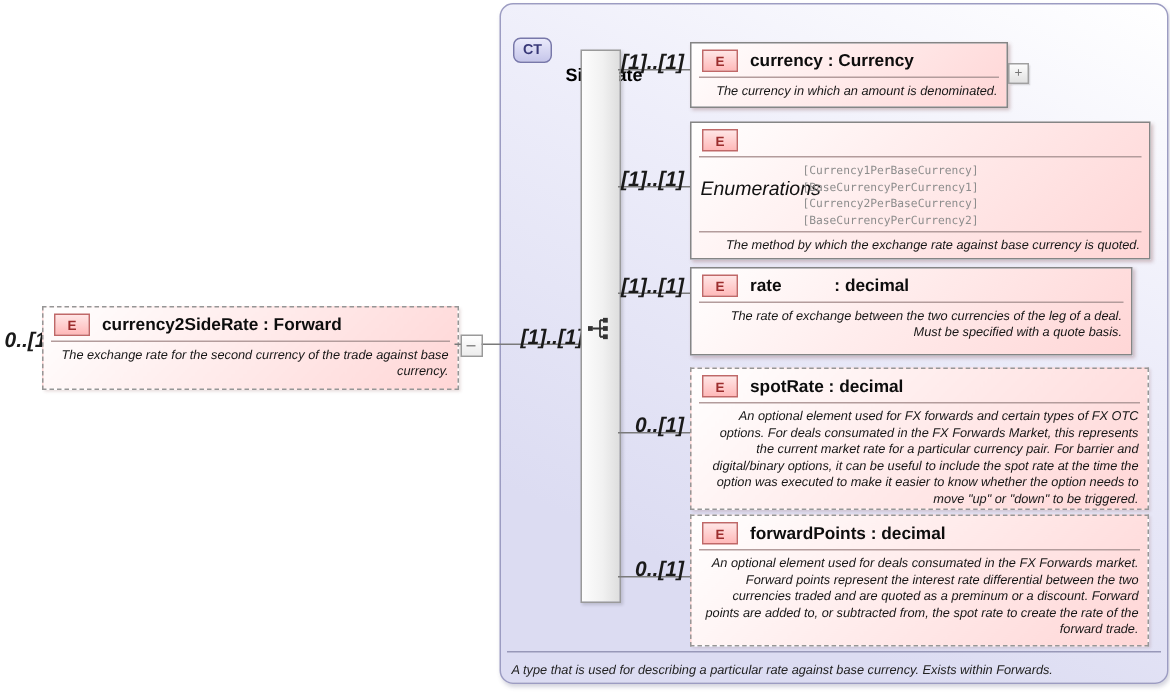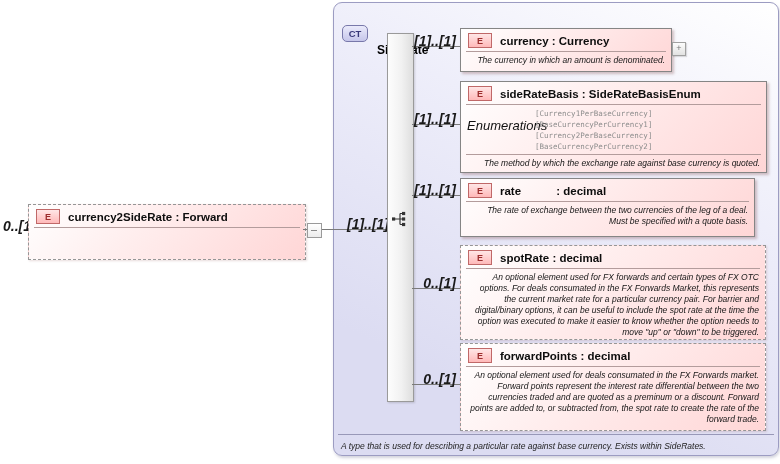--- a/index.html
+++ b/index.html
@@ -66,31 +66,32 @@
 <body>
 
 <div class="canvas">
 
   <div class="ct-container">
     <div class="ct-header">
       <span class="badge-ct">CT</span>
       <span class="ct-title">SideRate</span>
     </div>
     <div class="ct-footer-sep"></div>
-    <div class="ct-footer">A type that is used for describing a particular rate against base currency. Exists within SideRates.</div>
+    <div class="ct-footer">A type that is used for describing a particular rate against base currency. Exists within Forwards.</div>
   </div>
 
   <span class="card-label" style="left:3px;top:218px;">0..[1]</span>
 
   <div class="el-box dashed" style="left:28px;top:204px;width:276px;height:54px;">
     <div class="el-title">
       <span class="badge-e">E</span>
       <span class="t">currency2SideRate : Forward</span>
     </div>
     <div class="sep"></div>
+    <div class="el-desc">The exchange rate for the second currency of the trade against base currency.</div>
   </div>
 
   <div class="hline" style="left:303px;top:229px;width:84px;"></div>
   <div class="handle">
       <span class="dash"></span>
     </div>
   <span class="card-label" style="left:347px;top:216px;">[1]..[1]</span>
 
   <div class="seq-bar"></div>
   <svg class="seq-icon" width="16" height="20" viewBox="0 0 16 20">
@@ -119,21 +120,20 @@
       <span class="t">currency : Currency</span>
     </div>
     <div class="sep"></div>
     <div class="el-desc">The currency in which an amount is denominated.</div>
   </div>
   <div class="plusbox">+</div>
 
   <div class="el-box" style="left:460px;top:81px;width:305px;height:90px;">
     <div class="el-title">
       <span class="badge-e">E</span>
-      <span class="t">sideRateBasis : SideRateBasisEnum</span>
     </div>
     <div class="sep"></div>
     <div class="enum-row">
       <span class="enum-label">Enumerations</span>
       <div class="enum-list">
         <span>[Currency1PerBaseCurrency]</span>
         <span>[BaseCurrencyPerCurrency1]</span>
         <span>[Currency2PerBaseCurrency]</span>
         <span>[BaseCurrencyPerCurrency2]</span>
       </div>

